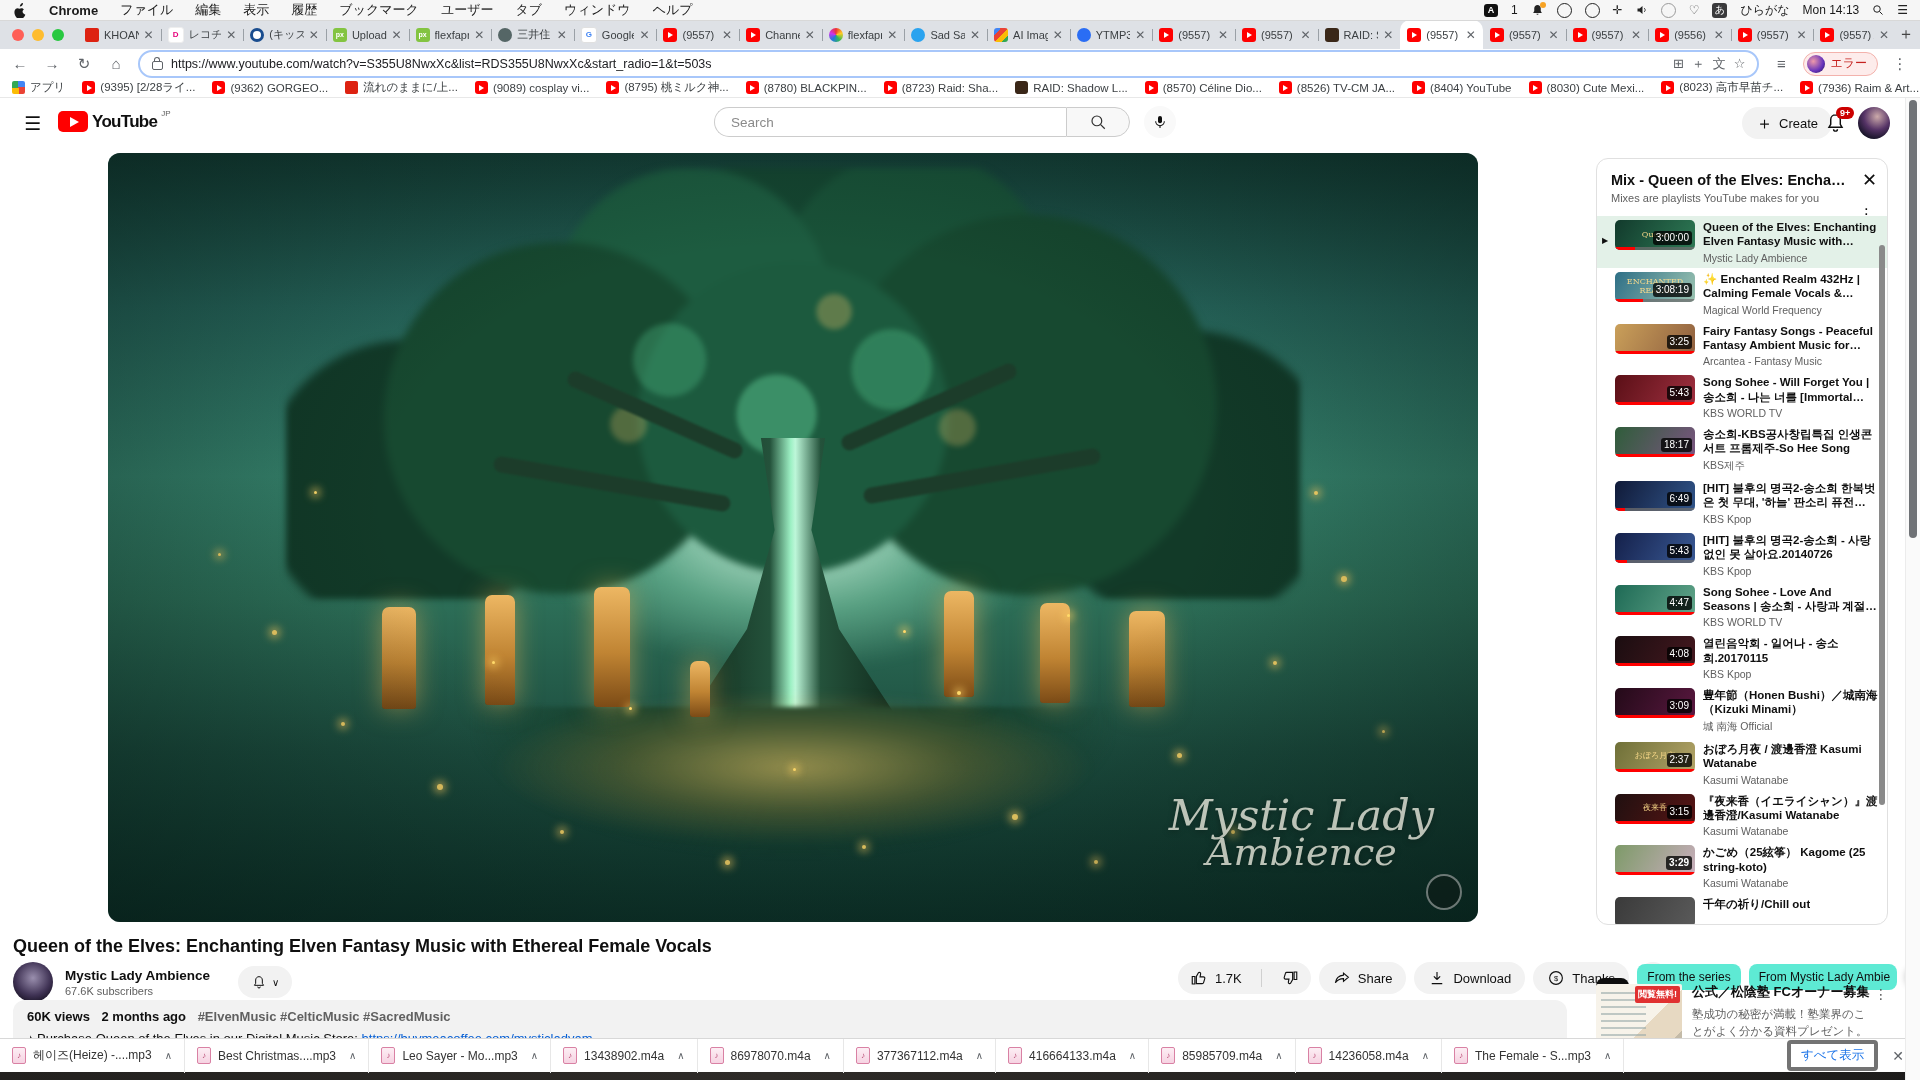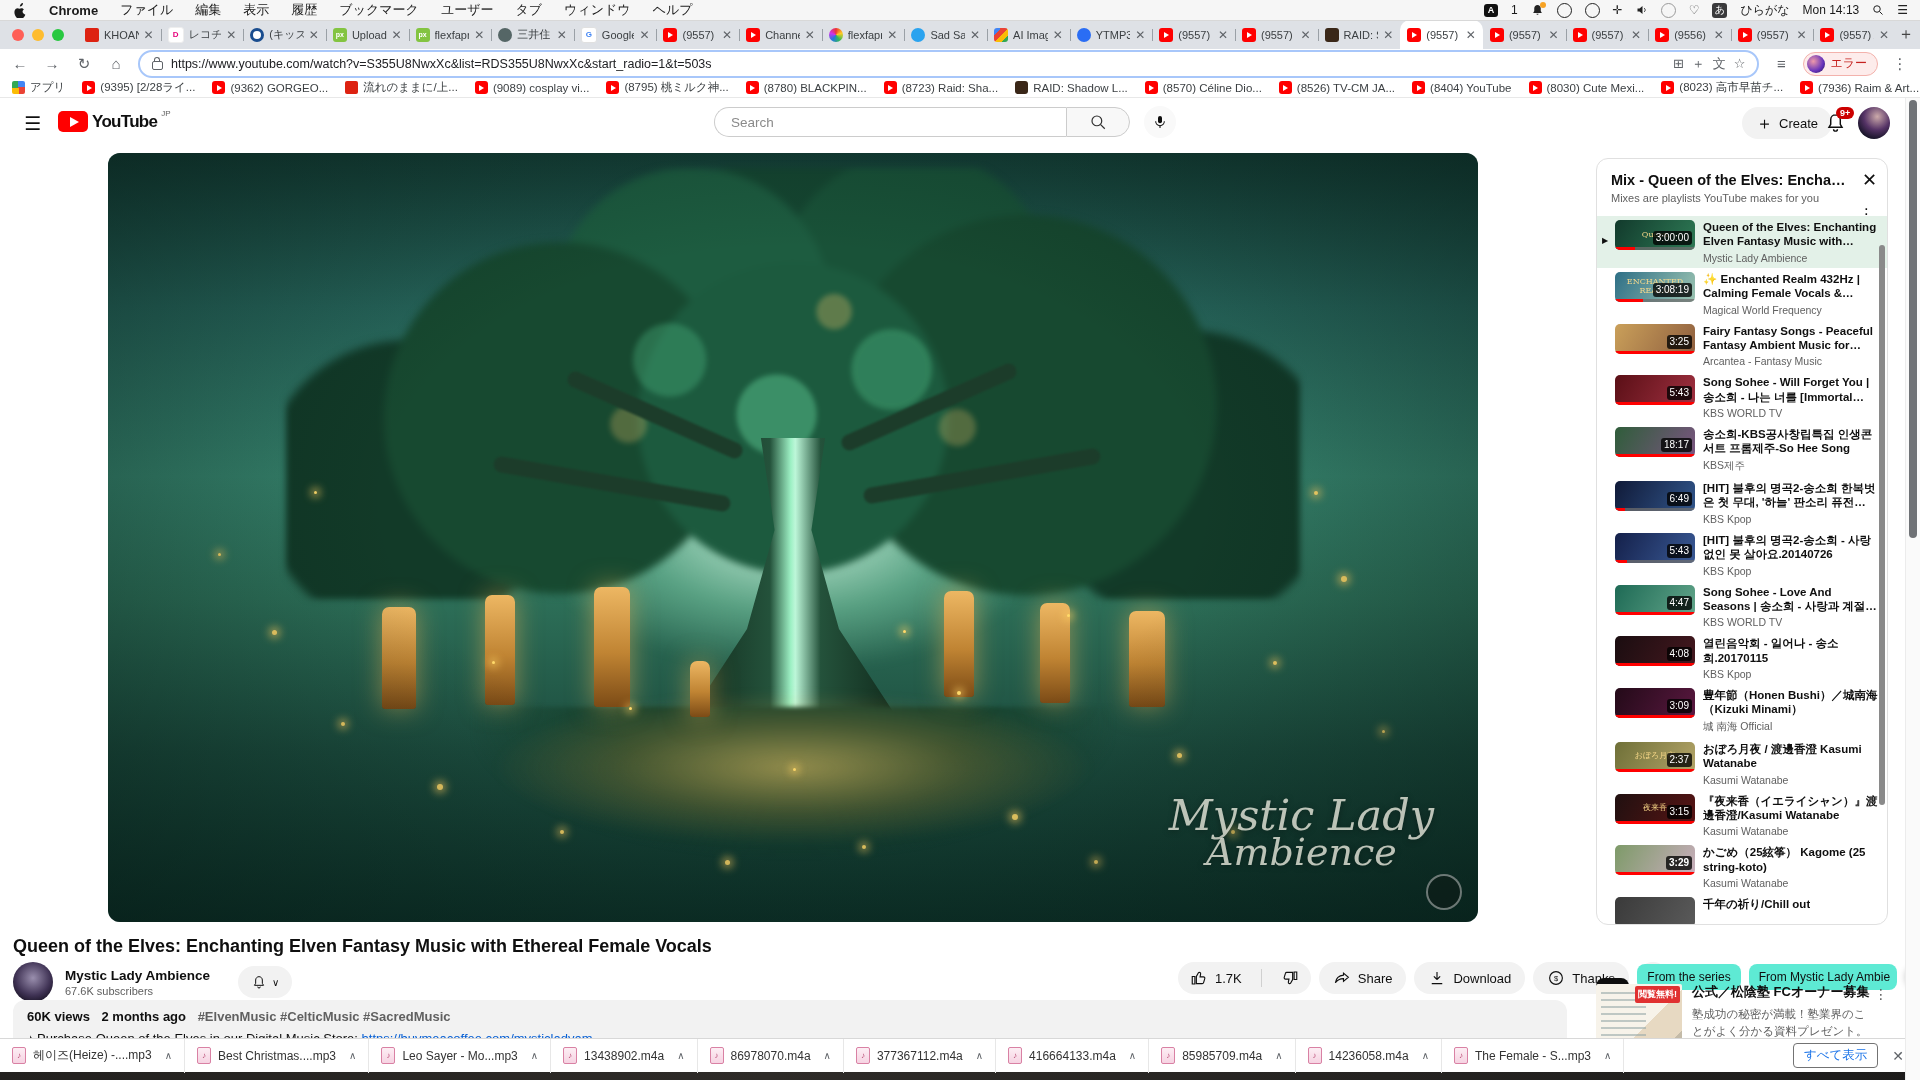--- a/index.html
+++ b/index.html
@@ -180,21 +180,21 @@
   #ad-title{font-size:13px;font-weight:bold;color:#0f0f0f;line-height:1.3;}
   #ad-kebab{position:absolute;right:0;top:2px;font-size:14px;color:#606060;}
   #ad-body{font-size:11.5px;color:#606060;margin-top:5px;line-height:1.5;}
   
   #dlbar{position:absolute;left:0;top:1038px;width:1920px;height:34px;background:#fff;border-top:1px solid #d8d8d8;
     display:flex;align-items:center;box-sizing:border-box;z-index:40;}
   .dl-chip{display:flex;align-items:center;gap:7px;height:34px;padding:0 12px;border-right:1px solid #e7e7e7;font-size:12px;color:#333;white-space:nowrap;}
   .dl-icon{width:12px;height:15px;background:linear-gradient(#fdeef4,#f6d3e2);border:1px solid #d981a4;border-radius:2px;
     display:inline-flex;align-items:center;justify-content:center;font-size:8px;color:#b94d76;flex:none;}
   .dl-chev{color:#5f6368;font-size:10px;margin-left:6px;}
-  #dl-showall{margin-left:auto;color:#1a73e8;font-size:12.5px;border:1px solid #737373;border-radius:4px;padding:3px 10px;}
+  #dl-showall{margin-left:auto;color:#1a73e8;font-size:12.5px;border:4px solid #737373;border-radius:4px;padding:3px 10px;}
   #dl-close{color:#5f6368;font-size:14px;margin:0 16px 0 14px;}
   #darkstrip{position:absolute;left:0;top:1072px;width:1920px;height:8px;background:linear-gradient(90deg,#23211f,#2e2b28 40%,#1d1c1b);}
   
   #winscroll{position:absolute;right:0;top:98px;width:14px;height:982px;background:#fafafa;border-left:1px solid #ececec;z-index:45;}
   #winscroll .thumb{position:absolute;left:3px;top:2px;width:8px;height:438px;background:#6f7276;border-radius:4px;}
   svg{display:block;}
 </style>
 </head>
 <body>
 

